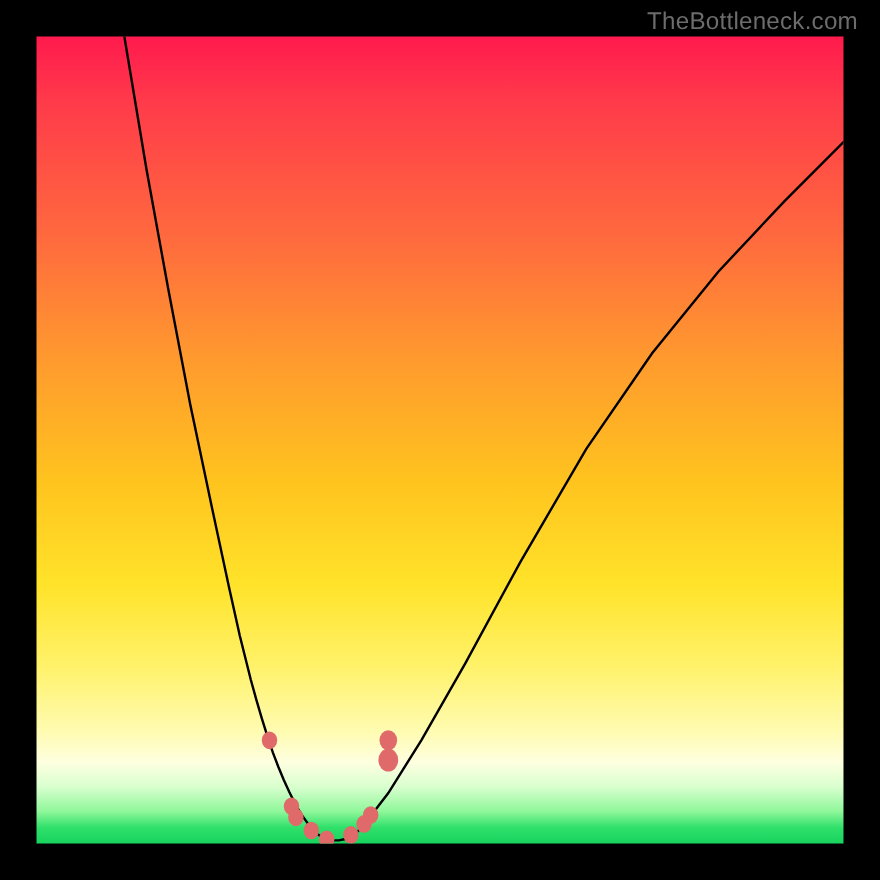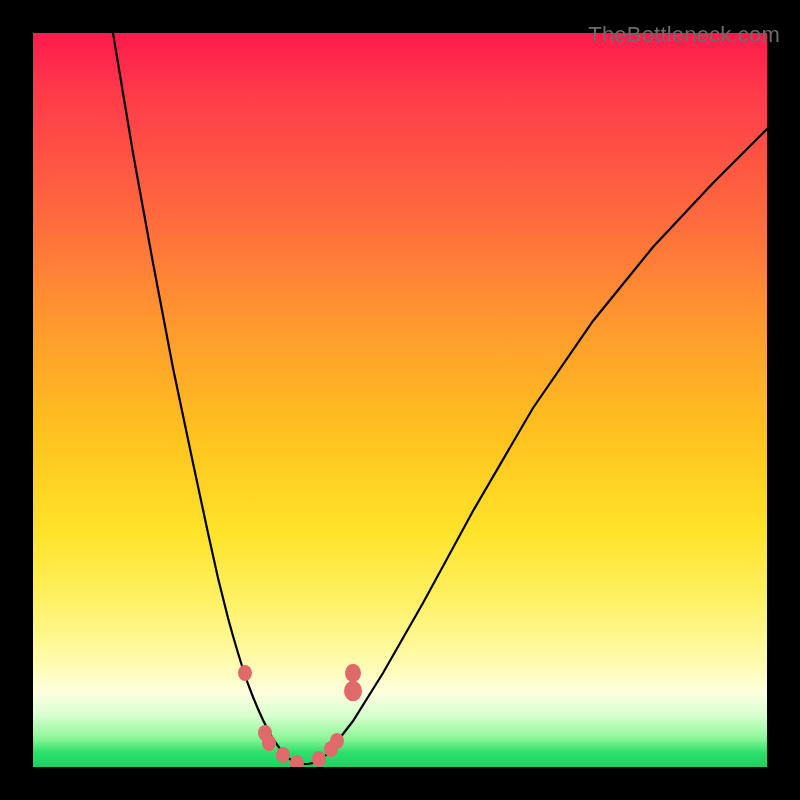--- a/index.html
+++ b/index.html
@@ -40,21 +40,21 @@
       #fffbb0 86%,
       #fdffe0 90%,
       #d8ffce 93%,
       #8ff79a 96%,
       #2fe06a 98%,
       #17d35e 100%
     );
   }
   .watermark {
     position: absolute;
-    top: 22px;
+    top: 6px;
     right: 20px;
     color: #6c6c6c;
     font-size: 22px;
     font-weight: 500;
     letter-spacing: 0.2px;
     user-select: none;
   }
   svg.curve {
     position: absolute;
     inset: 0;

